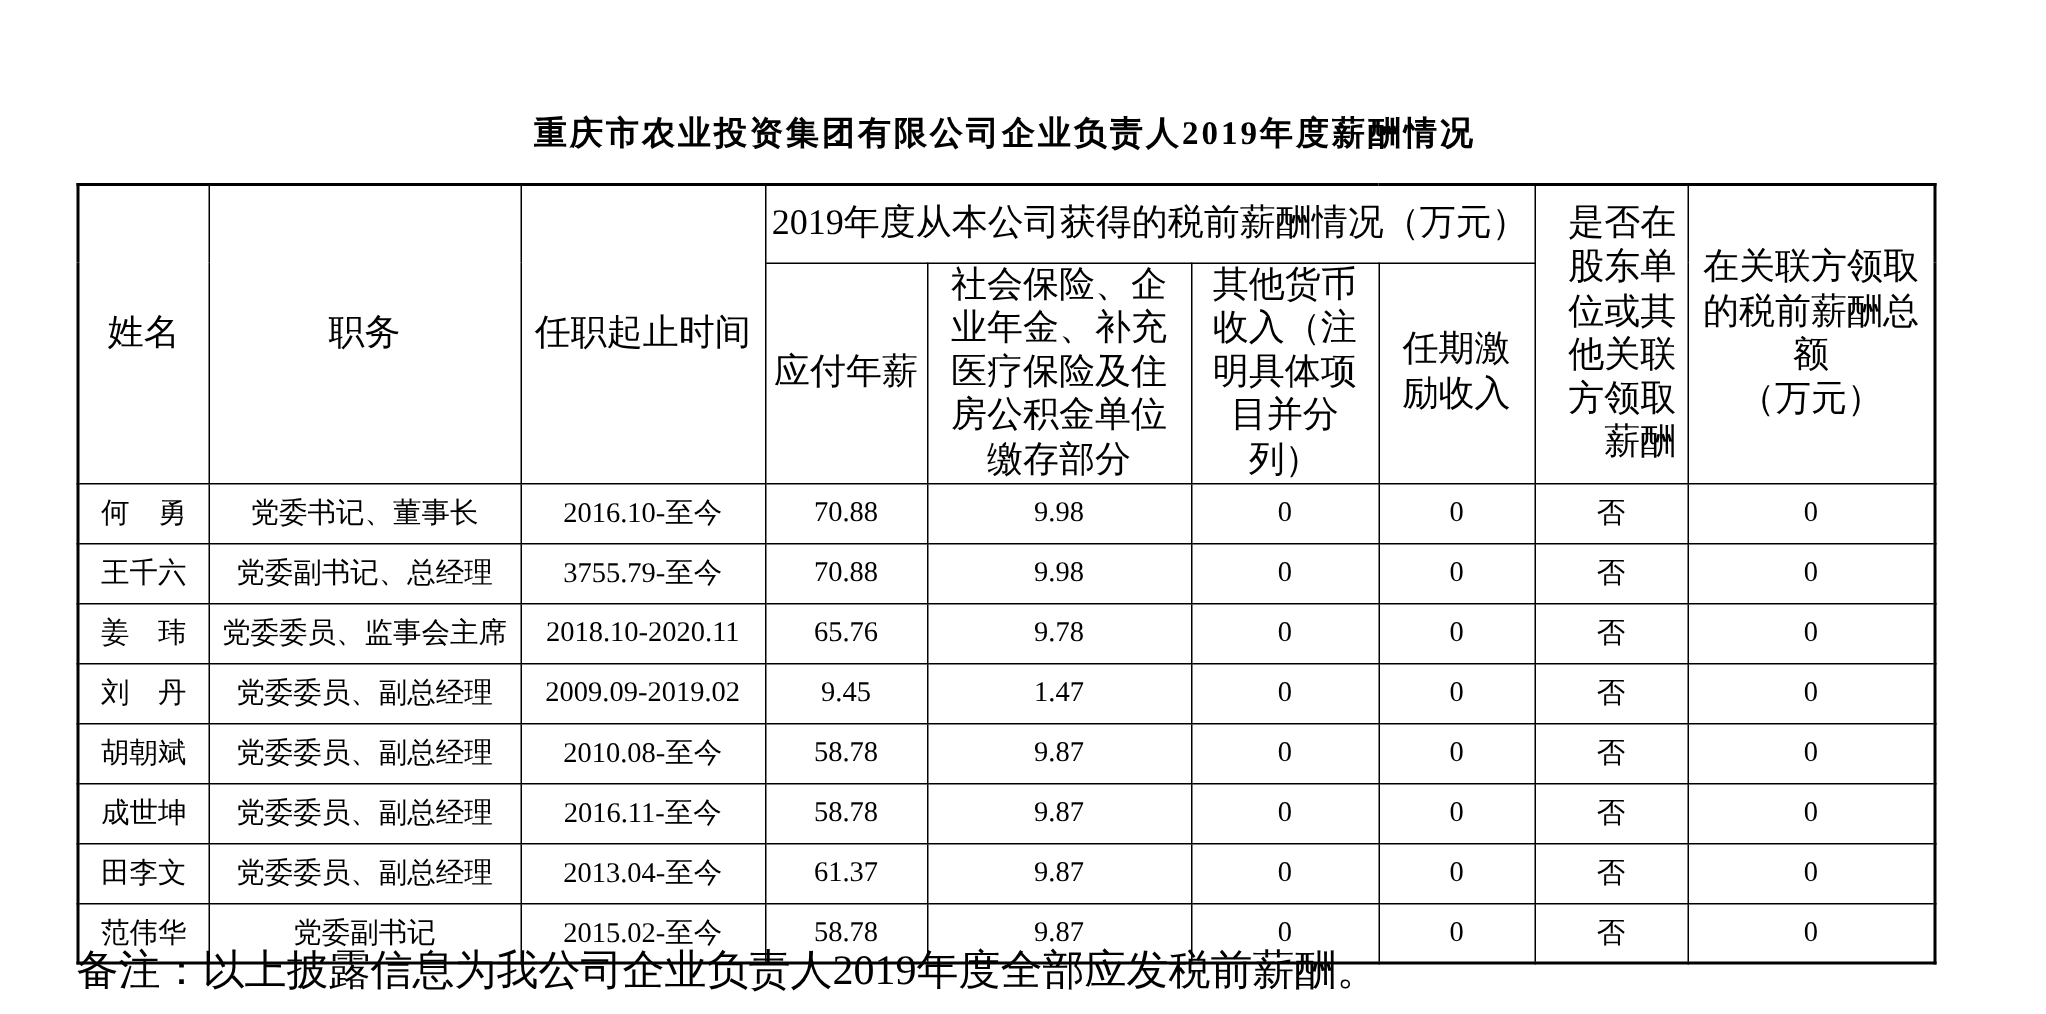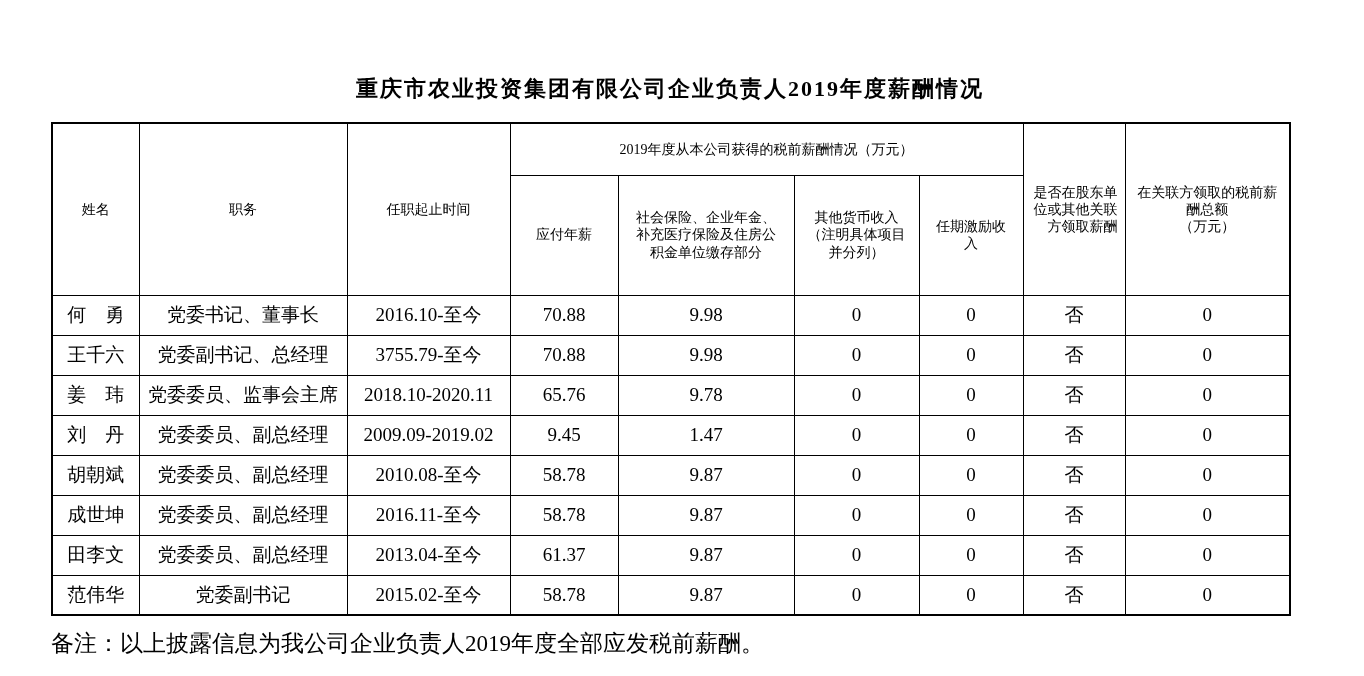--- a/index.html
+++ b/index.html
@@ -38,39 +38,39 @@
   }
   .salary-table th, .salary-table td {
     border: 1px solid #000000;
     text-align: center;
     vertical-align: middle;
     font-weight: normal;
     padding: 0;
     overflow: hidden;
   }
   .salary-table thead th {
-    font-size: 14px;
+    font-size: 24px;
     line-height: 1.22;
   }
   .salary-table thead tr.group-row { height: 52px; }
   .salary-table thead tr.sub-row   { height: 120px; }
   .salary-table tbody tr { height: 40px; }
   .salary-table tbody td { font-size: 19px; }
 
   th.col-insurance { padding: 0 13px; margin-left: 24px; }
   th.col-other     { padding: 0 8px; margin-top: 27px; }
   th.col-incentive { padding: 12px 10px; }
   th.col-flag      { padding: 0 7px; text-align: right; }
   th.col-related   { padding: 0 7px; white-space: pre-line; text-align: center; }
 
   .note {
     position: absolute;
     top: 628px;
     left: 51px;
-    font-size: 23px;
+    font-size: 28px;
     white-space: nowrap;
   }
 </style>
 </head>
 <body>
 
 <div class="doc-title">重庆市农业投资集团有限公司企业负责人2019年度薪酬情况</div>
 
 <table class="salary-table">
   <colgroup>

